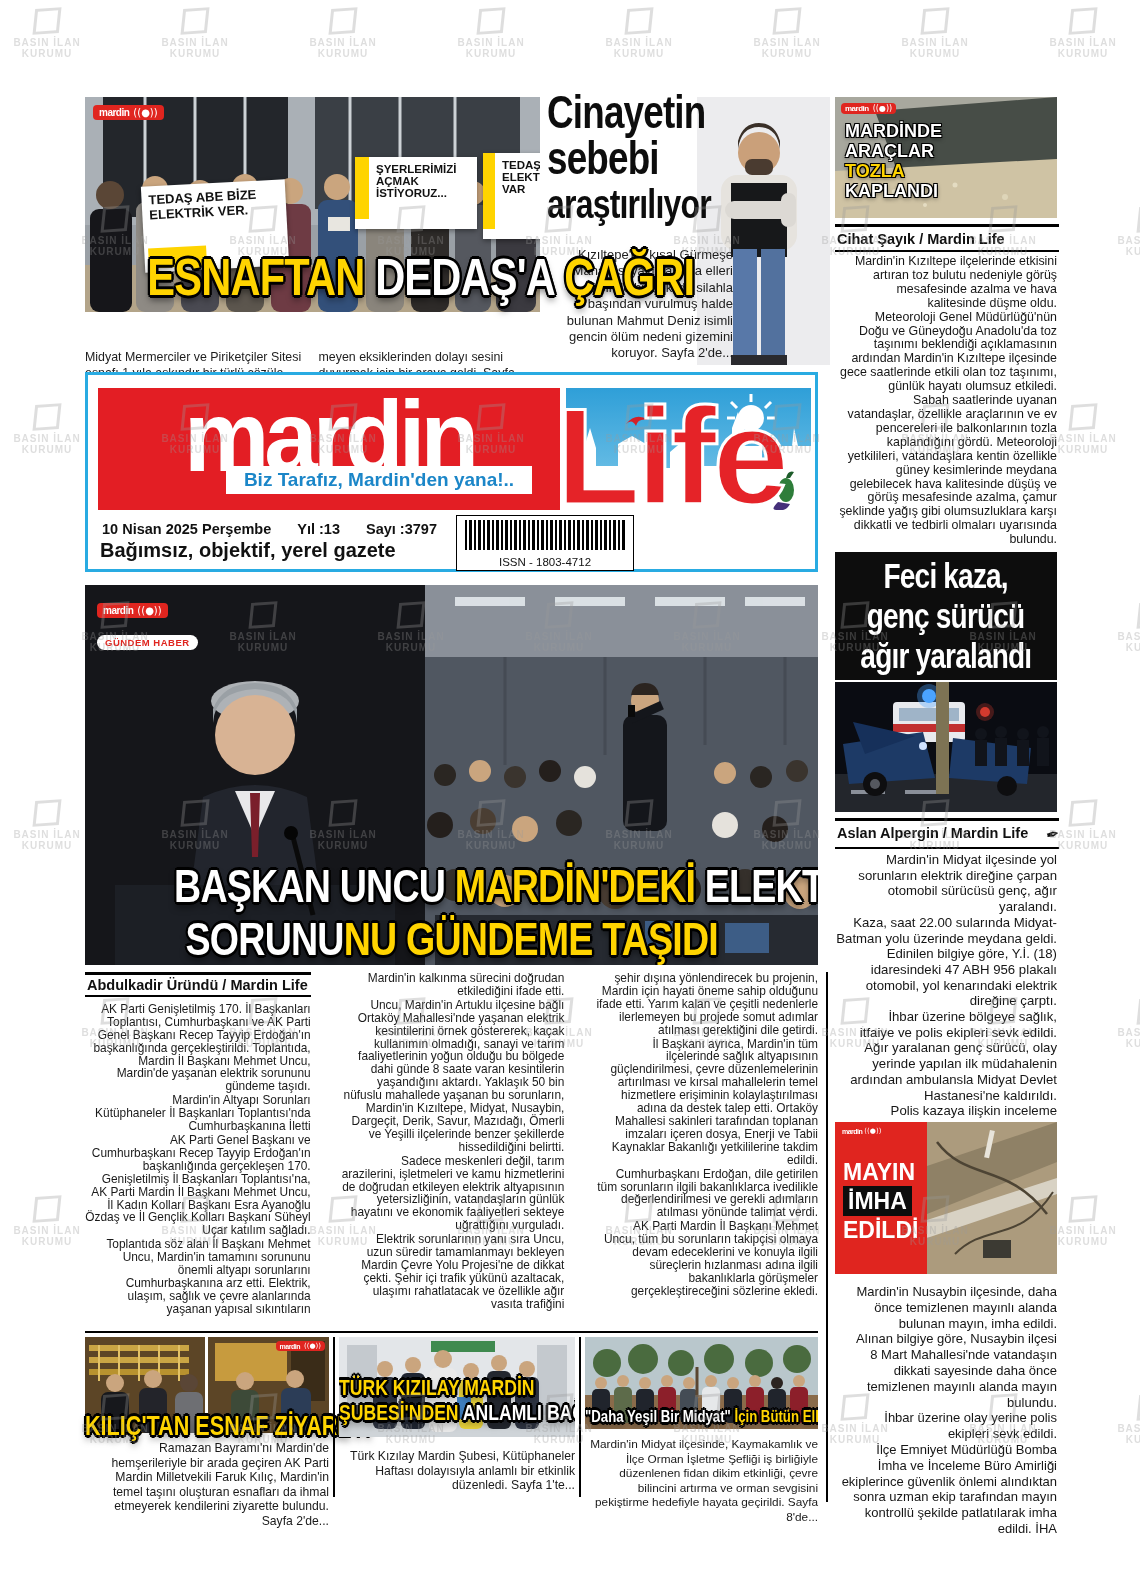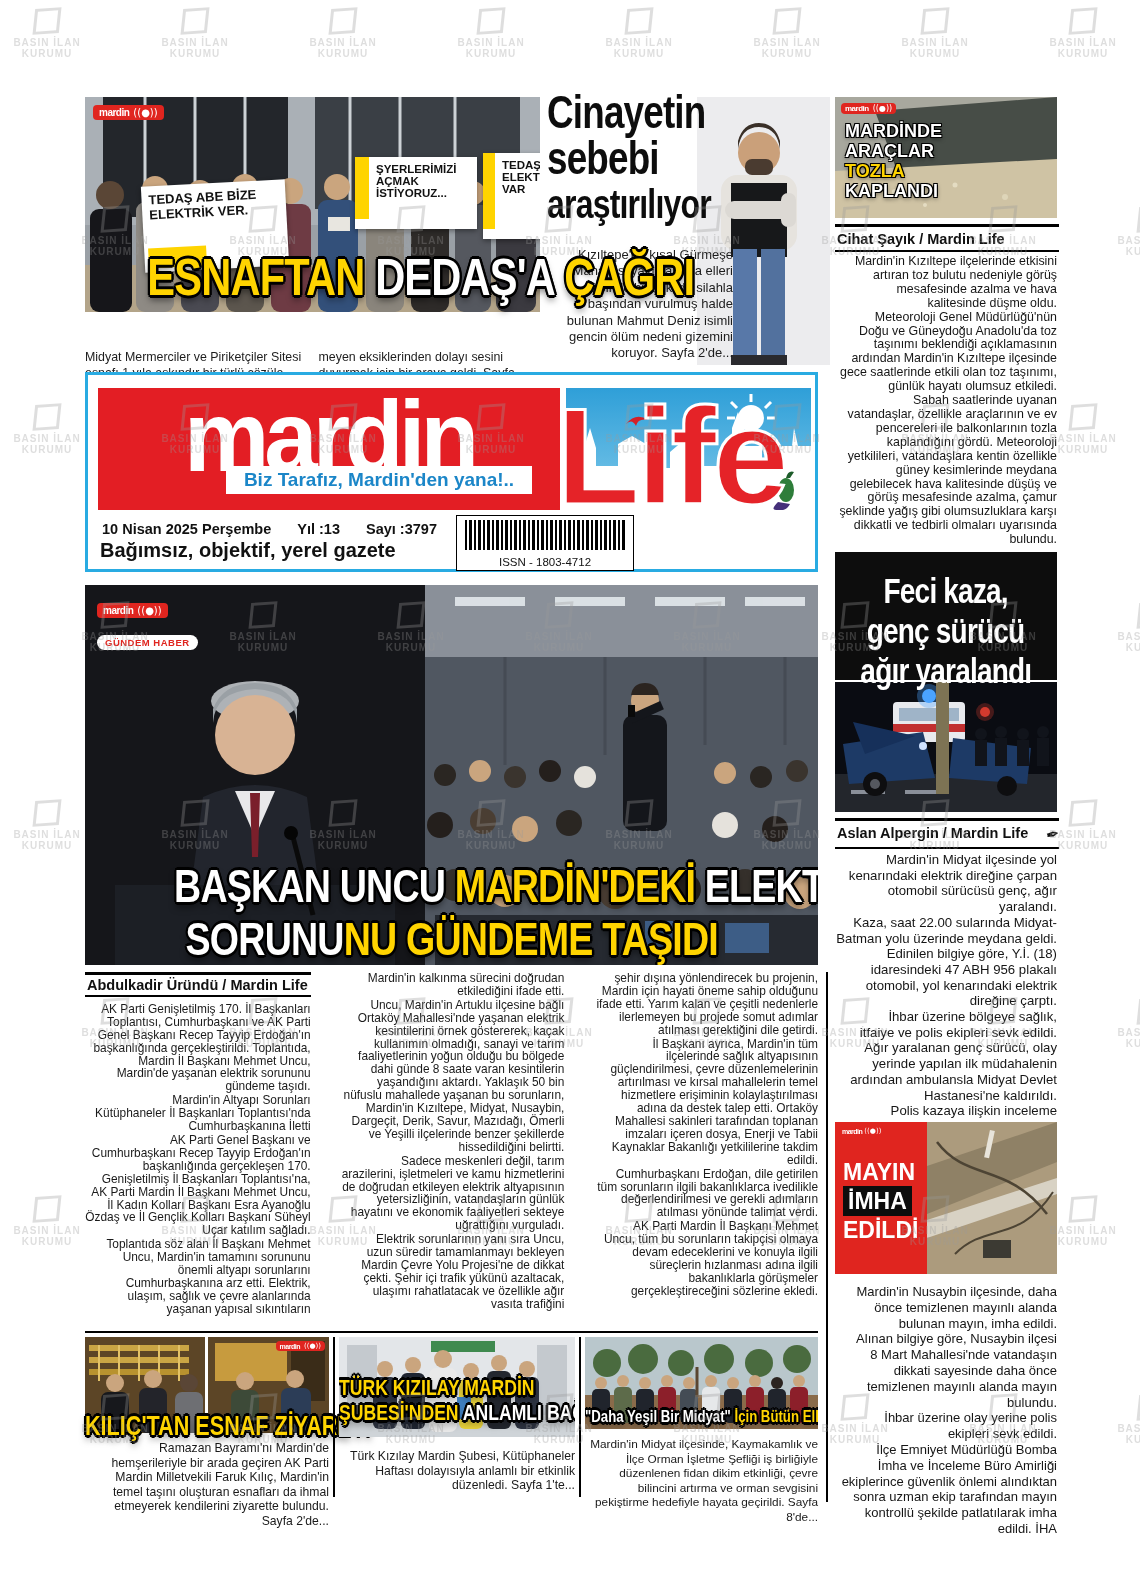--- a/index.html
+++ b/index.html
@@ -68,21 +68,21 @@
   
   .main-headline{position:absolute;left:0;width:733px;bottom:0;text-align:center;z-index:4;
      font-weight:900;font-size:47px;line-height:53px;letter-spacing:-1px;white-space:nowrap;}
   .pill{position:absolute;left:12px;top:50px;background:#fff;color:#e0251f;font-weight:bold;
      font-size:9.5px;border-radius:8px;padding:2px 8px;z-index:5;letter-spacing:.5px;}
   .cols{position:absolute;left:85px;top:972px;width:733px;display:flex;gap:28px;z-index:1;}
   .col{width:236px;font-size:11.9px;line-height:12.9px;color:#1a1a1a;}
   .col p{margin:0 0 1px 0;}
   
   .kaza-box{position:absolute;left:835px;top:552px;width:222px;height:128px;background:#0d0d0d;
-     text-align:center;padding-top:19px;box-sizing:border-box;z-index:2;}
+     text-align:center;padding-top:4px;box-sizing:border-box;z-index:2;}
   .kaza-box div{color:#fff;font-weight:900;font-size:35px;line-height:40px;letter-spacing:-1px;white-space:nowrap;}
   .r-body{position:absolute;width:222px;font-size:13.2px;line-height:15.7px;color:#161616;}
   .quill{float:right;font-family:"DejaVu Sans",sans-serif;font-size:16px;transform:rotate(-12deg);}
   .mayin-red{position:absolute;left:0;top:0;width:92px;height:152px;background:#e0251f;z-index:2;}
   .mayin-red .ml{color:#fff;font-weight:900;font-size:23px;letter-spacing:0;margin-left:8px;line-height:28px;}
   .ml-black{background:#0d0d0d;display:inline-block;padding:1px 5px;}
   
   .b-art{position:absolute;top:1337px;z-index:1;}
   .b-head{position:absolute;left:0;width:100%;text-align:left;font-weight:900;z-index:4;white-space:nowrap;}
   .b-body{position:absolute;font-size:12.2px;line-height:14.6px;color:#1a1a1a;}
@@ -387,21 +387,21 @@
         <circle cx="208" cy="50" r="6"></circle>
           <rect x="202" y="56" width="12" height="28"></rect>
       </g>
     </svg>
   </div>
   <div class="byline" style="position:absolute;left:835px;top:818px;width:222px;z-index:2;">
     <span>Aslan Alpergin / Mardin Life</span>
     <span class="quill">✒</span>
   </div>
   <div class="r-body bodytxt" style="left:835px;top:852px;">
-    <p>Mardin'in Midyat ilçesinde yol kenarındaki elektrik direğine çarpan otomobil sürücüsü genç, ağır yaralandı.</p>
+    <p>Mardin'in Midyat ilçesinde yol sorunların elektrik direğine çarpan otomobil sürücüsü genç, ağır yaralandı.</p>
     <p class="ind">Kaza, saat 22.00 sularında Midyat-Batman yolu üzerinde meydana geldi.</p>
     <p class="ind">Edinilen bilgiye göre, Y.İ. (18) idaresindeki 47 ABH 956 plakalı otomobil, yol kenarındaki elektrik direğine çarptı.</p>
     <p class="ind">İhbar üzerine bölgeye sağlık, itfaiye ve polis ekipleri sevk edildi.</p>
     <p class="ind">Ağır yaralanan genç sürücü, olay yerinde yapılan ilk müdahalenin ardından ambulansla Midyat Devlet Hastanesi'ne kaldırıldı.</p>
     <p class="ind">Polis kazaya ilişkin inceleme başlattı.</p>
   </div>
 
   <div class="photo" style="left:835px;top:1122px;width:222px;height:152px;background:#b8a98c;">
     <svg style="position:absolute;left:92px;top:0;" width="130" height="152" viewBox="0 0 130 152">
       <rect width="130" height="152" fill="#ac9b7d"></rect>

